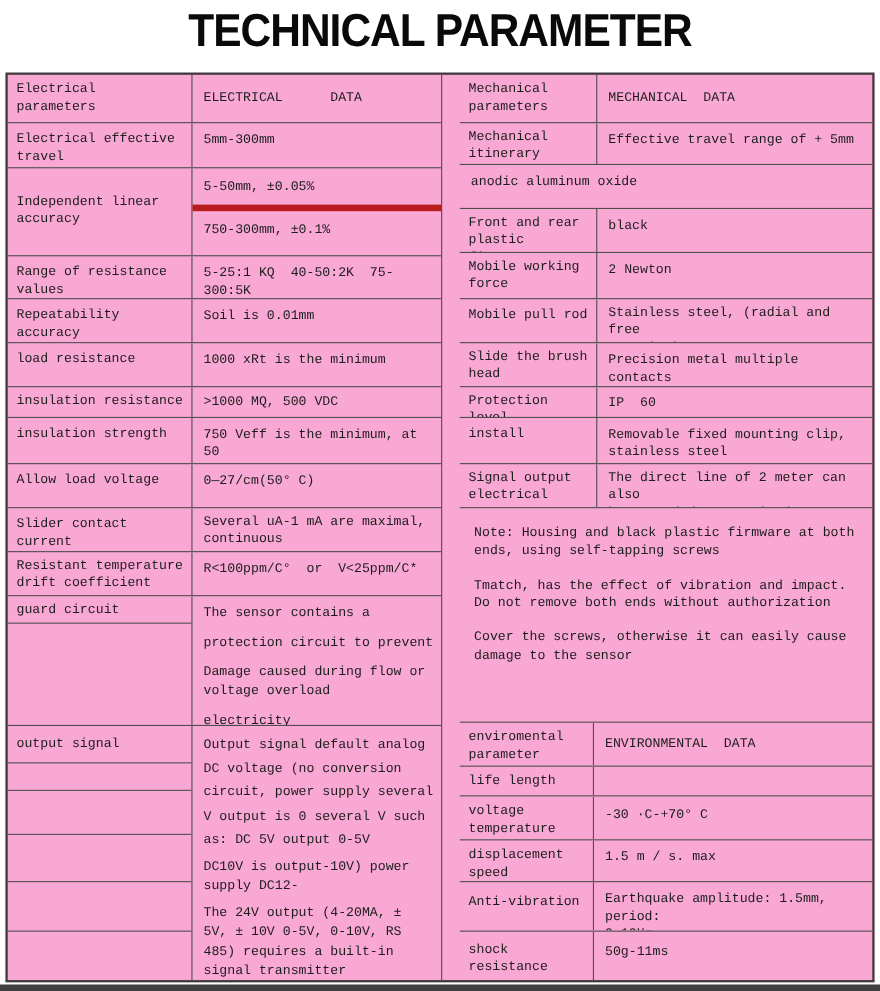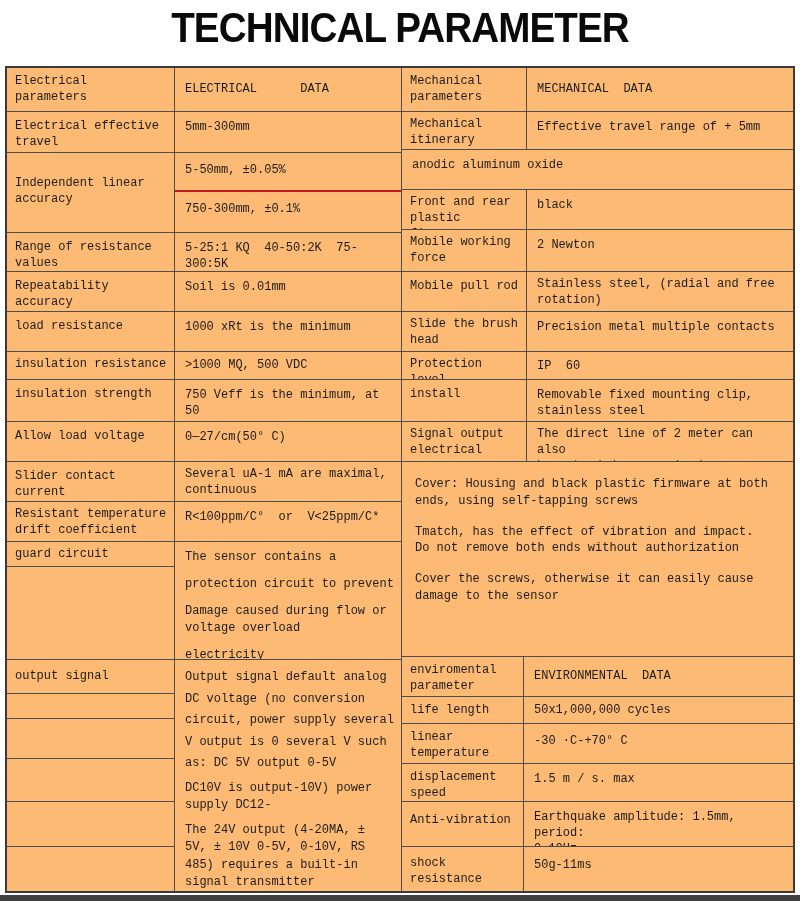--- a/index.html
+++ b/index.html
@@ -10,39 +10,39 @@
   }
   .title {
     position:absolute; top:4px; left:0; width:100%; text-align:center;
     font-family:"Liberation Sans",sans-serif; font-weight:bold;
     font-size:42px; letter-spacing:-1px; color:#0a0a0a;
     transform:scaleX(0.92);
   }
   .table {
     position:absolute; left:5px; top:66px; width:790px; height:827px;
     border:2px solid #3a3a3a; box-sizing:border-box; display:flex;
-    background:#fdba74;
+    background:#f9a8d4;
   }
   .half { display:flex; flex-direction:column; box-sizing:border-box; }
   .half.left  { width:395px; border-right:1px solid #4d4d4d; }
-  .half.right { flex:1; }
+  .half.right { flex:1;margin-left:16px; }
   .row { display:flex; border-bottom:1px solid #4d4d4d; box-sizing:border-box; flex:0 0 auto; overflow:hidden; }
   .row.last { border-bottom:none; flex:1 1 auto; }
   .lbl {
     width:168px; flex:0 0 auto; border-right:1px solid #4d4d4d; box-sizing:border-box;
     padding:6px 2px 0 8px; white-space:pre-wrap; line-height:1.35; overflow:hidden;
   }
   .half.right .lbl { width:125px; }
   .row.env .lbl { width:122px; }
   .val { flex:1 1 auto; padding:7px 4px 0 10px; white-space:pre-wrap; line-height:1.35; overflow:hidden; }
   .val.hdr { padding-top:13px; }
   .lbl.hdr { padding-top:5px; }
   .valcol { flex:1 1 auto; display:flex; flex-direction:column; }
   .subrow { box-sizing:border-box; padding:10px 4px 0 10px; white-space:pre-wrap; overflow:hidden; }
-  .subrow.first { height:39px; border-bottom:2px solid #b91c1c; }
+  .subrow.first { height:39px; border-bottom:6px solid #b91c1c; }
   .subrow.second { flex:1; }
   .lblcol { width:168px; flex:0 0 auto; border-right:1px solid #4d4d4d; box-sizing:border-box; display:flex; flex-direction:column; }
   .lblcell { box-sizing:border-box; padding:5px 2px 0 8px; white-space:pre-wrap; border-bottom:1px solid #4d4d4d; overflow:hidden; }
   .lblcell.blank { padding:0; }
   .lblfill { flex:1; }
   .gval { flex:1 1 auto; padding:7px 4px 0 10px; overflow:hidden; }
   .g-line { margin:0 0 11px 0; line-height:1.35; white-space:pre-wrap; }
   .g-line:last-child { margin-bottom:0; }
   .os-p1 { margin:0 0 5px 0; line-height:1.8; white-space:pre-wrap; }
   .os-p  { margin:0 0 7px 0; line-height:1.45; white-space:pre-wrap; }
@@ -219,42 +219,41 @@
 
     <div class="row" style="height:40px">
       <div class="lbl" style="padding-top:4px">Signal output
 electrical</div>
       <div class="val" style="padding-top:4px">The direct line of 2 meter can also
 be extended as required</div>
     </div>
 
     <div class="row" style="height:195px">
       <div class="note-block">
-        <div class="np">Cover: Housing and black plastic firmware at both
+        <div class="np">Note: Housing and black plastic firmware at both
 ends, using self-tapping screws</div>
         <div class="np">Tmatch, has the effect of vibration and impact.
 Do not remove both ends without authorization</div>
         <div class="np">Cover the screws, otherwise it can easily cause
 damage to the sensor</div>
       </div>
     </div>
 
     <div class="row env" style="height:40px">
       <div class="lbl" style="padding-top:5px">enviromental
 parameter</div>
       <div class="val" style="padding-top:11px">ENVIRONMENTAL  DATA</div>
     </div>
 
     <div class="row env" style="height:27px">
       <div class="lbl" style="padding-top:5px">life length</div>
-      <div class="val" style="padding-top:5px">50x1,000,000 cycles</div>
     </div>
 
     <div class="row env" style="height:40px">
-      <div class="lbl" style="padding-top:5px">linear
+      <div class="lbl" style="padding-top:5px">voltage
 temperature</div>
       <div class="val" style="padding-top:9px">-30 ·C-+70° C</div>
     </div>
 
     <div class="row env" style="height:38px">
       <div class="lbl" style="padding-top:5px">displacement
 speed</div>
       <div class="val">1.5 m / s. max</div>
     </div>
 

